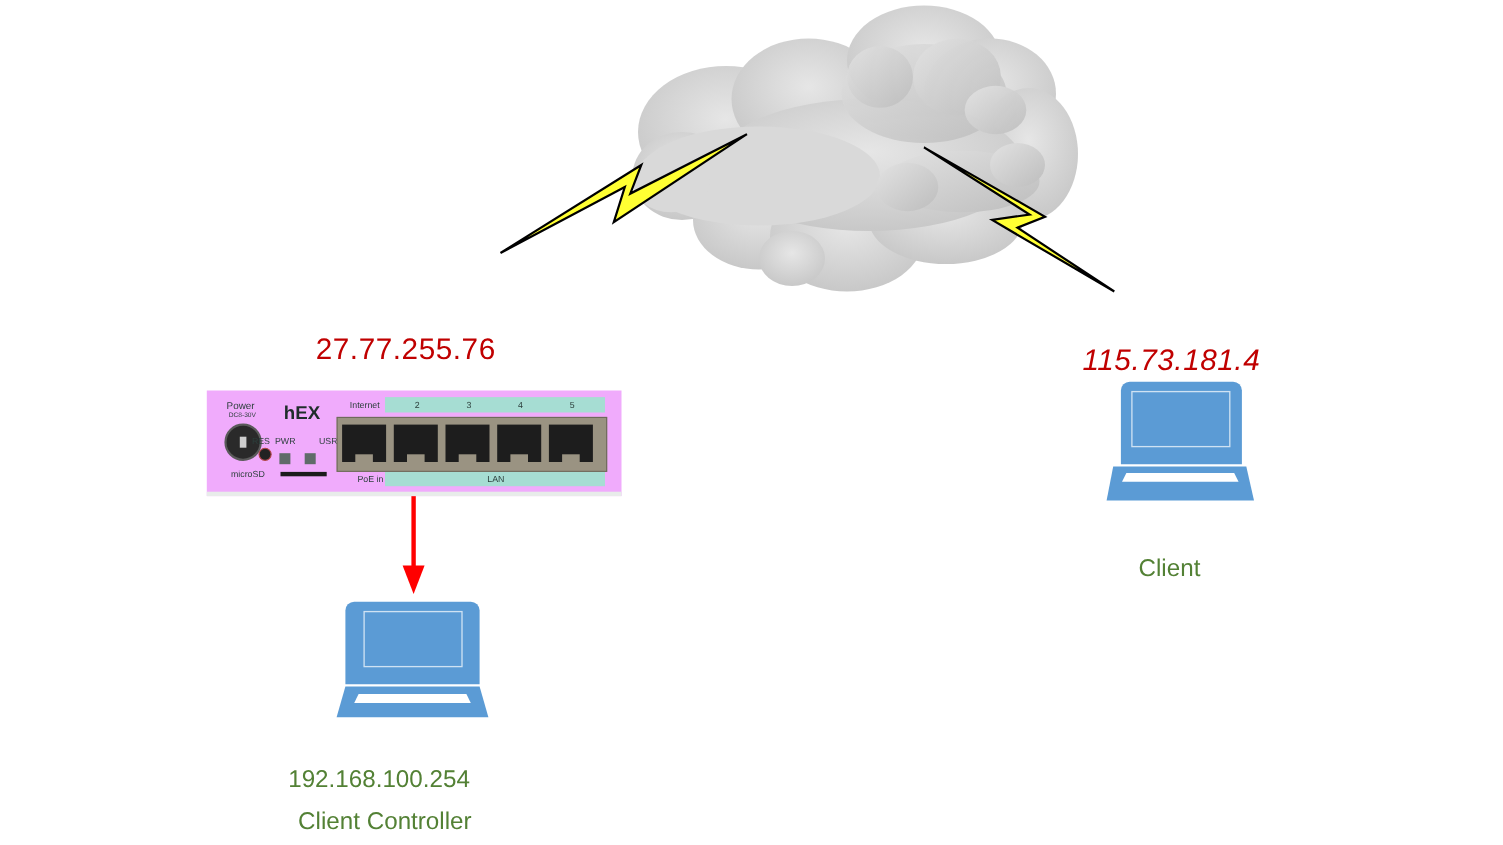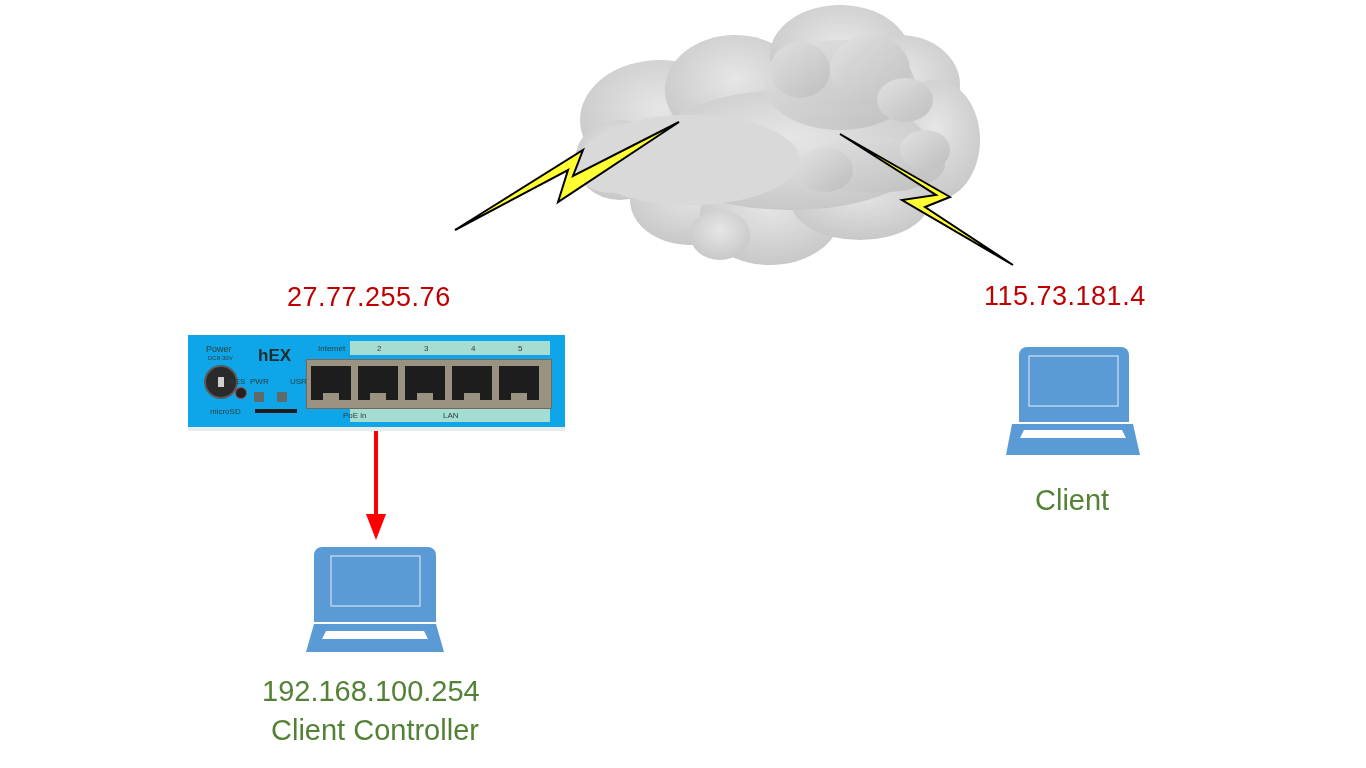--- a/index.html
+++ b/index.html
@@ -1,23 +1,23 @@
 <!DOCTYPE html>
 <html><head>
   <meta charset="utf-8">
   <style>
     html, body { margin: 0; padding: 0; background: #ffffff; }
     body { width: 1366px; height: 768px; position: relative; overflow: hidden;
            font-family: "Liberation Sans", "DejaVu Sans", sans-serif; }
-    .abs { position: absolute; }
+    .abs { position: absolute; margin-top: 20px; }
     .ip-red { color: #c00000; font-size: 27px; letter-spacing: 0.5px; white-space: nowrap; }
-    .label-green { color: #538135; font-size: 29px; white-space: nowrap; text-align: center; }
+    .label-green { color: #538135; font-size: 22px; white-space: nowrap; text-align: center; }
     #diagram-svg { position: absolute; left: 0; top: 0; }
     
-    .router { left: 188px; top: 335px; width: 377px; height: 96px; background: #0ea5e9;
+    .router { left: 188px; top: 335px; width: 377px; height: 96px; background: #f0abfc;
               border-bottom: 4px solid #e8ecea; box-sizing: border-box; }
     .router .txt { position: absolute; font-size: 8px; color: #2c3f3c; white-space: nowrap; }
     .router .hex { position: absolute; left: 70px; top: 11px; font-size: 17px; font-weight: bold;
                    color: #1f2d2b; }
     .power-jack { position: absolute; left: 16px; top: 30px; width: 30px; height: 30px; border-radius: 50%;
                   background: #2a2a2a; border: 2px solid #5a5a5a; }
     .power-jack::after { content: ""; position: absolute; left: 12px; top: 10px; width: 6px; height: 10px; background: #cfcfcf; }
     .res-hole { position: absolute; left: 47px; top: 52px; width: 10px; height: 10px; border-radius: 50%;
                 background: #222; border: 1.5px solid #b04545; }
     .led { position: absolute; width: 10px; height: 10px; background: #5f6b69; }
@@ -93,21 +93,21 @@
   <g>
     <path d="M1027,347 h94 a8,8 0 0 1 8,8 v67 h-110 v-67 a8,8 0 0 1 8,-8 z" fill="#5b9bd5"></path>
     <rect x="1029" y="356" width="89" height="50" fill="none" stroke="#cfe2f3" stroke-width="1.2"></rect>
     <polygon points="1012,424 1133,424 1140,455 1006,455" fill="#5b9bd5"></polygon>
     <polygon points="1024,430 1122,430 1126,438 1020,438" fill="#ffffff"></polygon>
   </g>
 </svg>
 
 <div class="abs ip-red" style="left:287px; top:282px;">27.77.255.76</div>
 
-<div class="abs ip-red" style="left:984px; top:281px;">115.73.181.4</div>
+<div class="abs ip-red" style="left:984px; top:292px;font-style:italic;">115.73.181.4</div>
 
 <div class="abs label-green" style="left:1035px; top:484px;">Client</div>
 
 <div class="abs label-green" style="left:262px; top:675px;">192.168.100.254</div>
 <div class="abs label-green" style="left:271px; top:714px;">Client Controller</div>
 
 <div class="abs router">
   <span class="txt" style="left:18px; top:9px; font-size:9px;">Power</span>
   <span class="txt" style="left:20px; top:20px; font-size:6px;">DC8-30V</span>
   <div class="power-jack"></div>
@@ -131,15 +131,15 @@
   <span class="txt" style="left:330px; top:9px;">5</span>
 
   <div class="port-frame">
     <div class="port" style="left:4px;"></div>
     <div class="port" style="left:51px;"></div>
     <div class="port" style="left:98px;"></div>
     <div class="port" style="left:145px;"></div>
     <div class="port" style="left:192px;"></div>
   </div>
 
-  <span class="txt" style="left:155px; top:76px;">PoE in</span>
+  <span class="txt" style="left:137px; top:76px;">PoE in</span>
   <span class="txt" style="left:255px; top:76px;">LAN</span>
 </div>
 
 </body></html>

